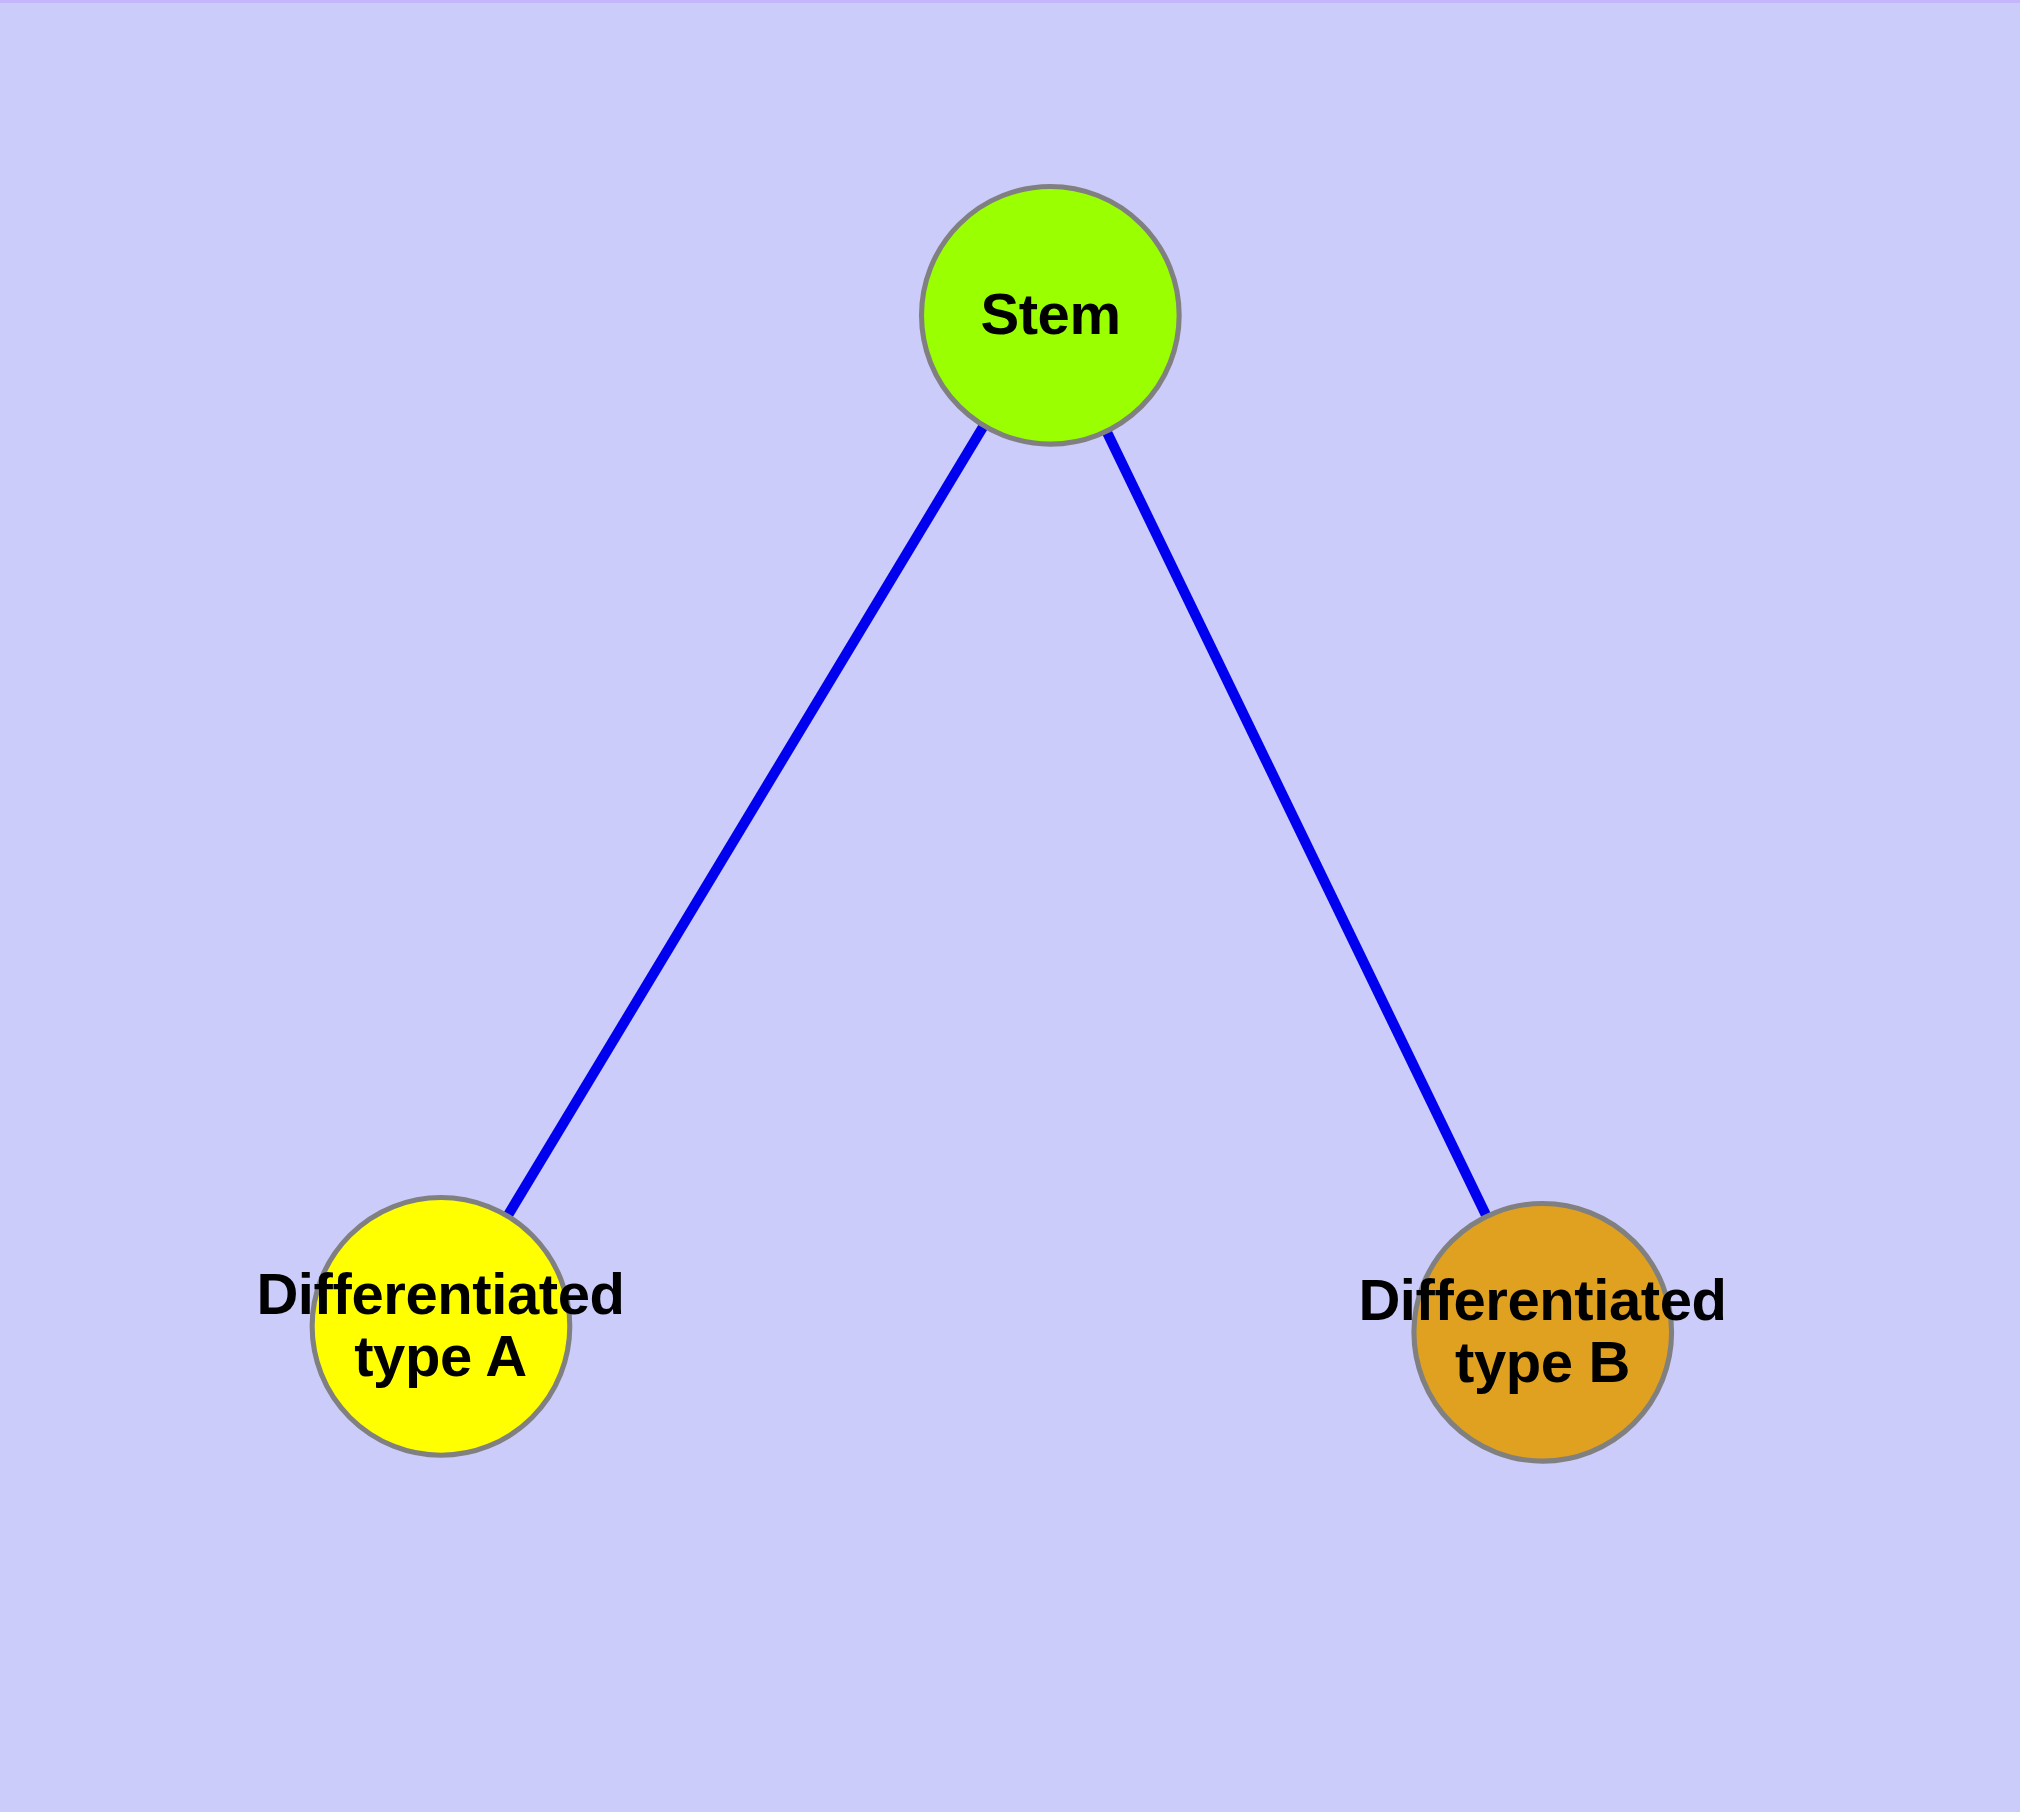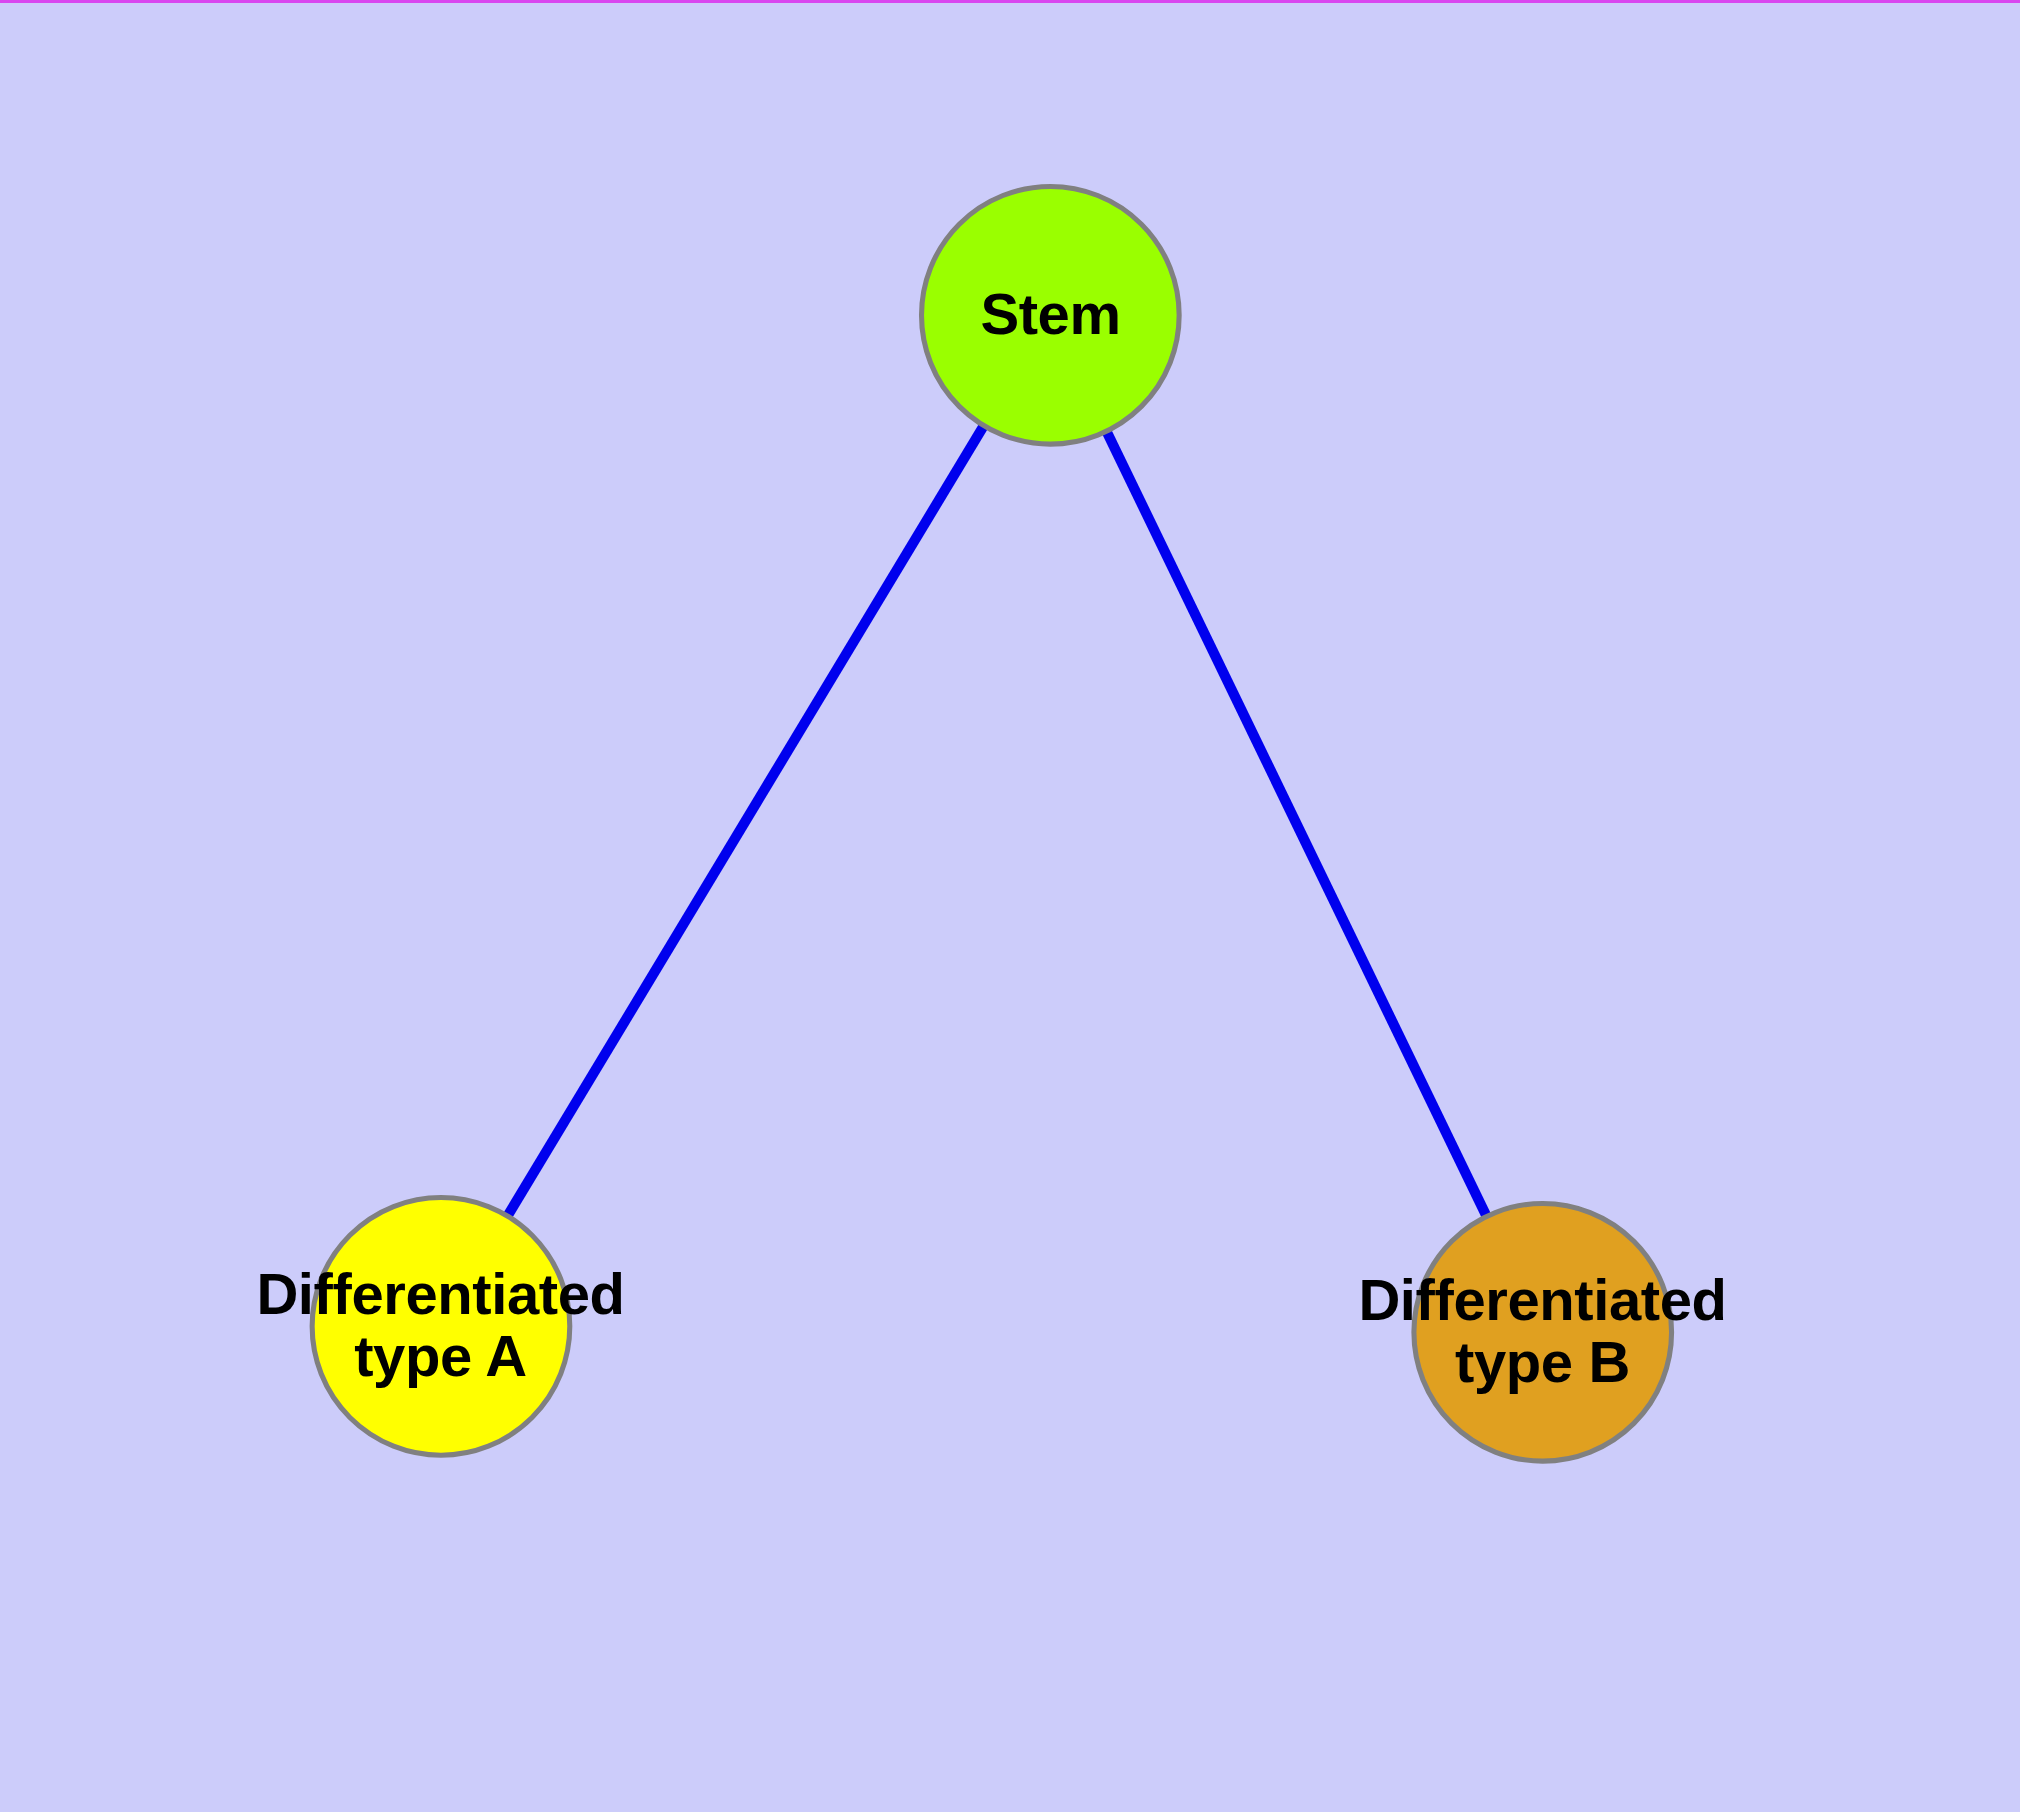--- a/index.html
+++ b/index.html
@@ -9,21 +9,21 @@
     background: #ffffff;
   }
   body {
     font-family: "Liberation Sans", sans-serif;
   }
   #canvas {
     position: relative;
     width: 2021px;
     height: 1812px;
     overflow: hidden;
-    background: #d946ef;
+    background: #c4b5fd;
   }
   #plot-bg {
     position: absolute;
     left: 0;
     top: 2.5px;
     width: 2021px;
     height: 1810px;
   }
   #graph-svg {
     position: absolute;

